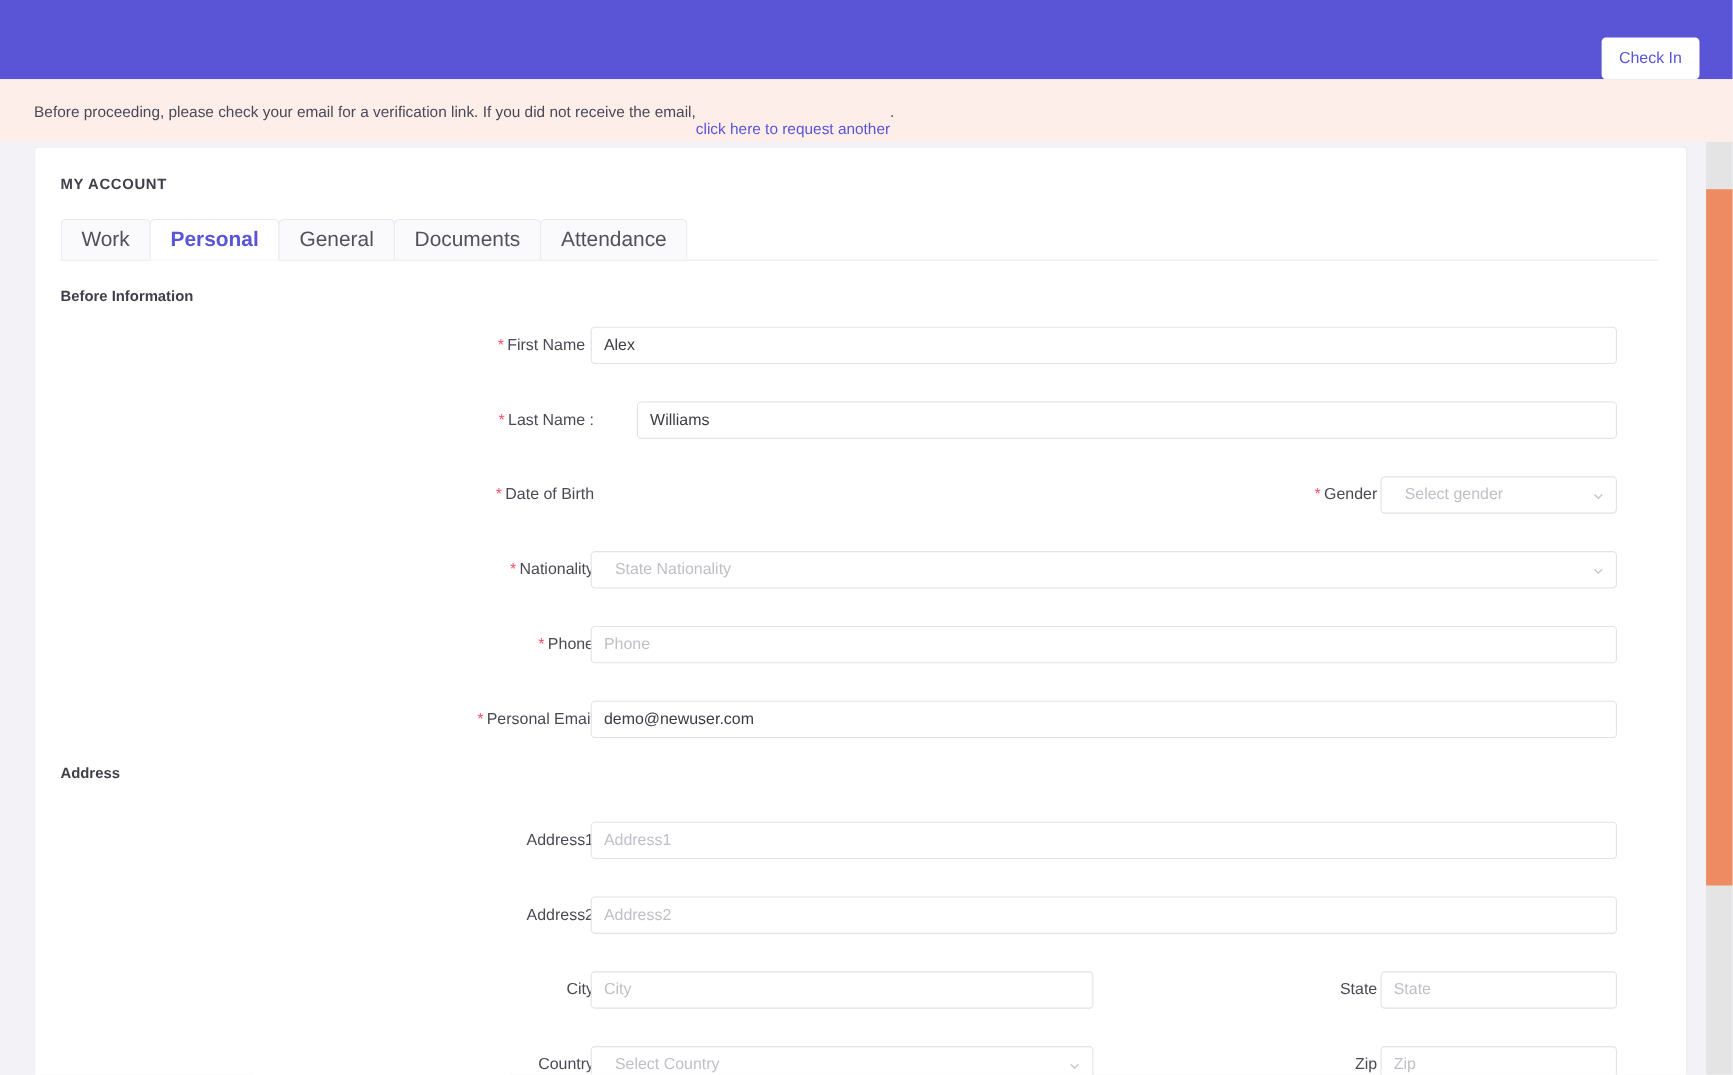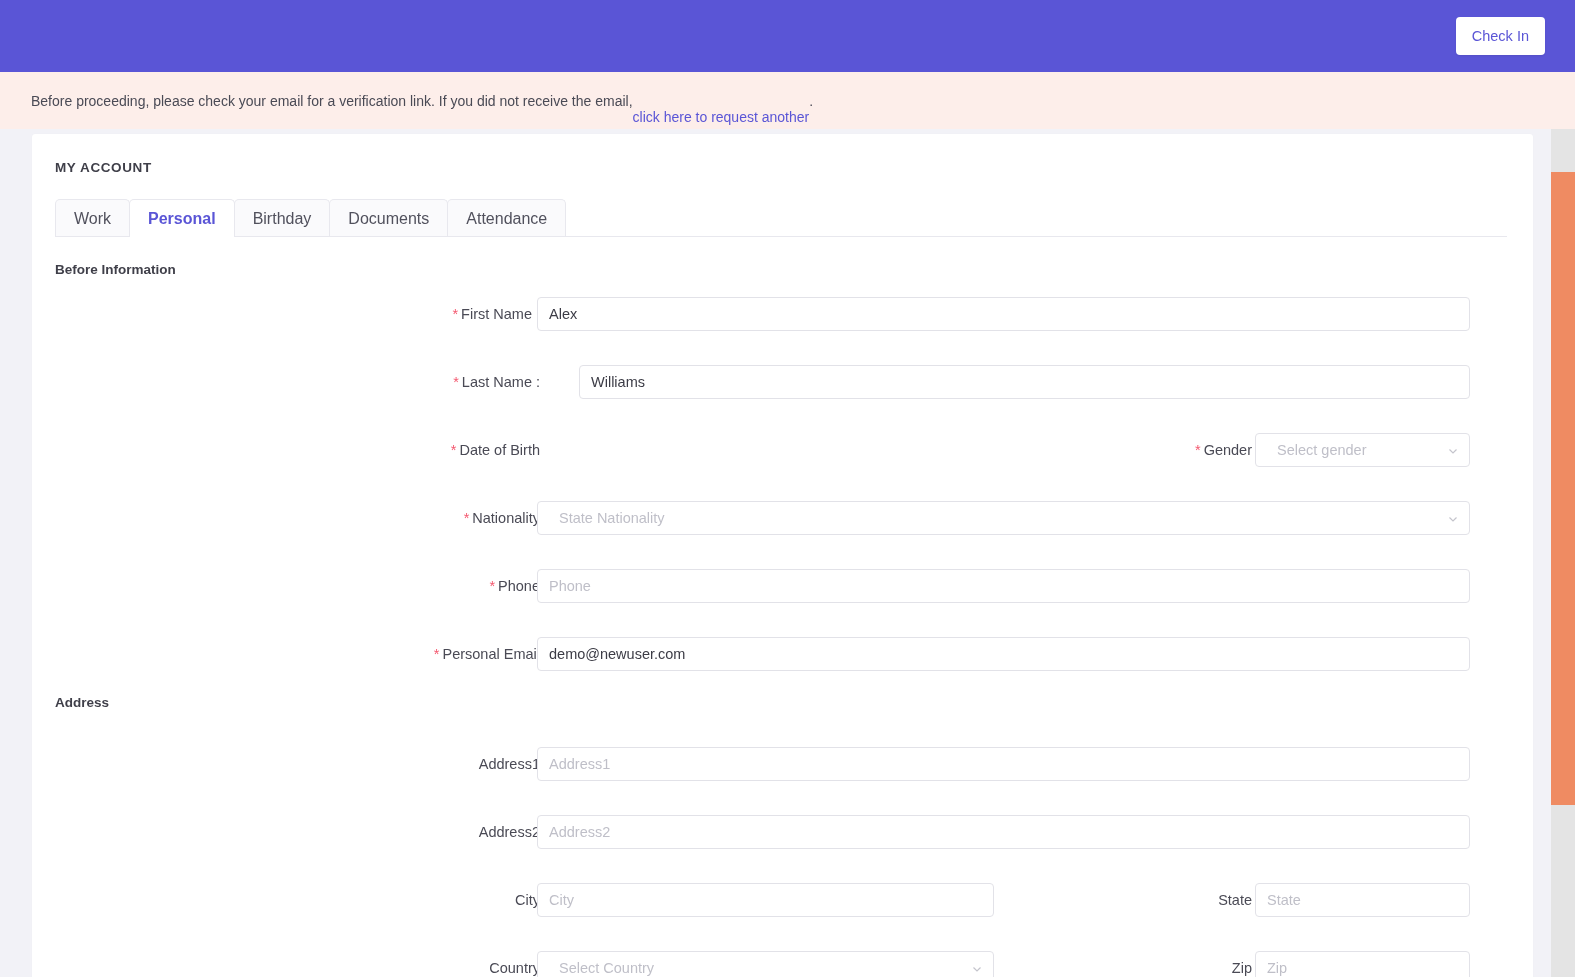--- a/index.html
+++ b/index.html
@@ -9,21 +9,21 @@
     overflow: hidden;
     font-family: "Liberation Sans", sans-serif;
     background: #f2f2f7;
   }
 
   
   #topbar {
     position: absolute; left: 0; top: 0;
     width: 1575px; height: 72px;
     background: #5a55d6;
-    display: flex; align-items: center; justify-content: flex-end;
+    display: flex; align-items: flex-end; justify-content: flex-end;
   }
   #checkin-btn {
     margin-right: 30px;
     background: #ffffff;
     color: #5a55d6;
     border: none;
     border-radius: 4px;
     font-size: 14.5px;
     font-family: "Liberation Sans", sans-serif;
     padding: 0 16px;
@@ -78,21 +78,21 @@
   #tabs {
     position: absolute; left: 23px; top: 65px;
     width: 1452px; height: 38px;
     border-bottom: 1px solid #e8e8ee;
     display: flex; align-items: flex-end;
   }
   .tab {
     height: 37px;
     line-height: 37px;
     padding: 0 18px;
-    font-size: 16px;
+    font-size: 19px;
     color: #51515d;
     background: #fafafc;
     border: 1px solid #e8e8ee;
     border-bottom: none;
     border-radius: 5px 5px 0 0;
     margin-right: -1px;
     cursor: pointer;
     position: relative;
   }
   .tab.active {
@@ -198,21 +198,21 @@
 </div>
 
 <div id="scrollarea">
   <div id="card">
 
     <div id="page-title">MY ACCOUNT</div>
 
     <div id="tabs">
       <div class="tab">Work</div>
       <div class="tab active">Personal</div>
-      <div class="tab">Birthday</div>
+      <div class="tab">General</div>
       <div class="tab">Documents</div>
       <div class="tab">Attendance</div>
     </div>
 
     <div id="form-body">
 
       <div class="section-title" style="position:absolute; top:25px;">Before Information</div>
 
       <div class="frow" style="position:absolute; top:60px; left:0; width:1501px;">
         <div class="flabel" style="left:285px; width:223px;">

